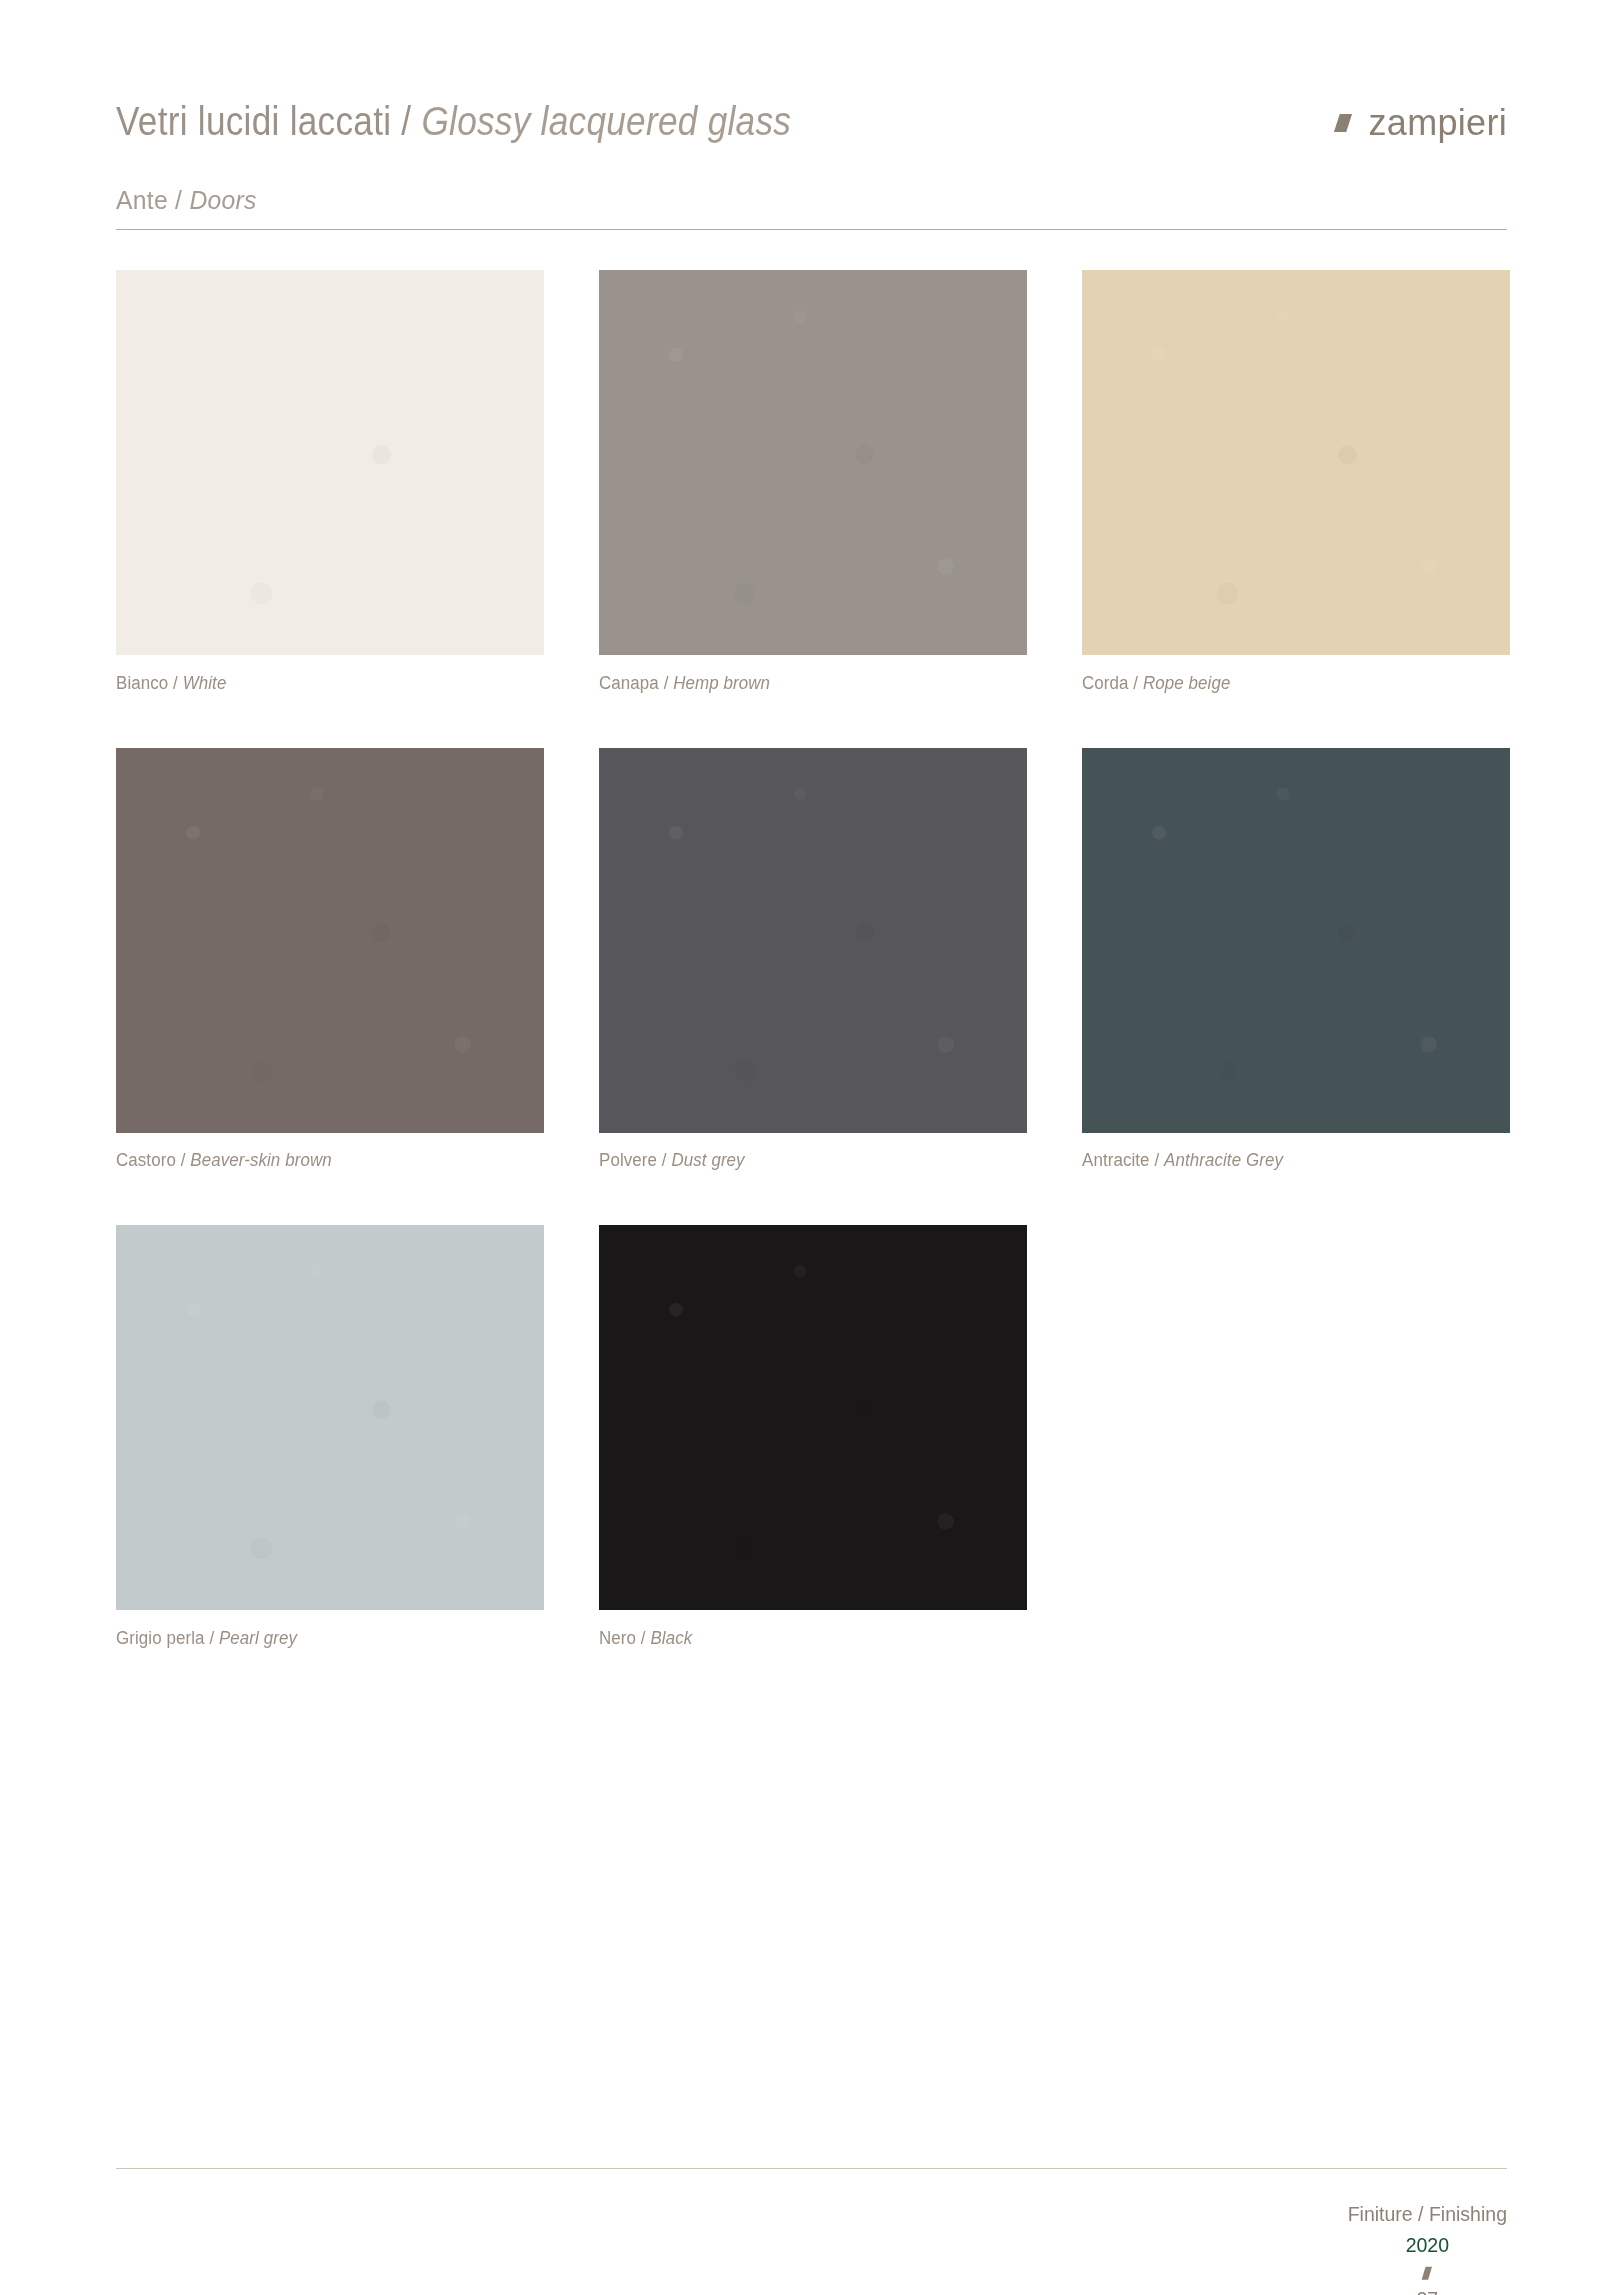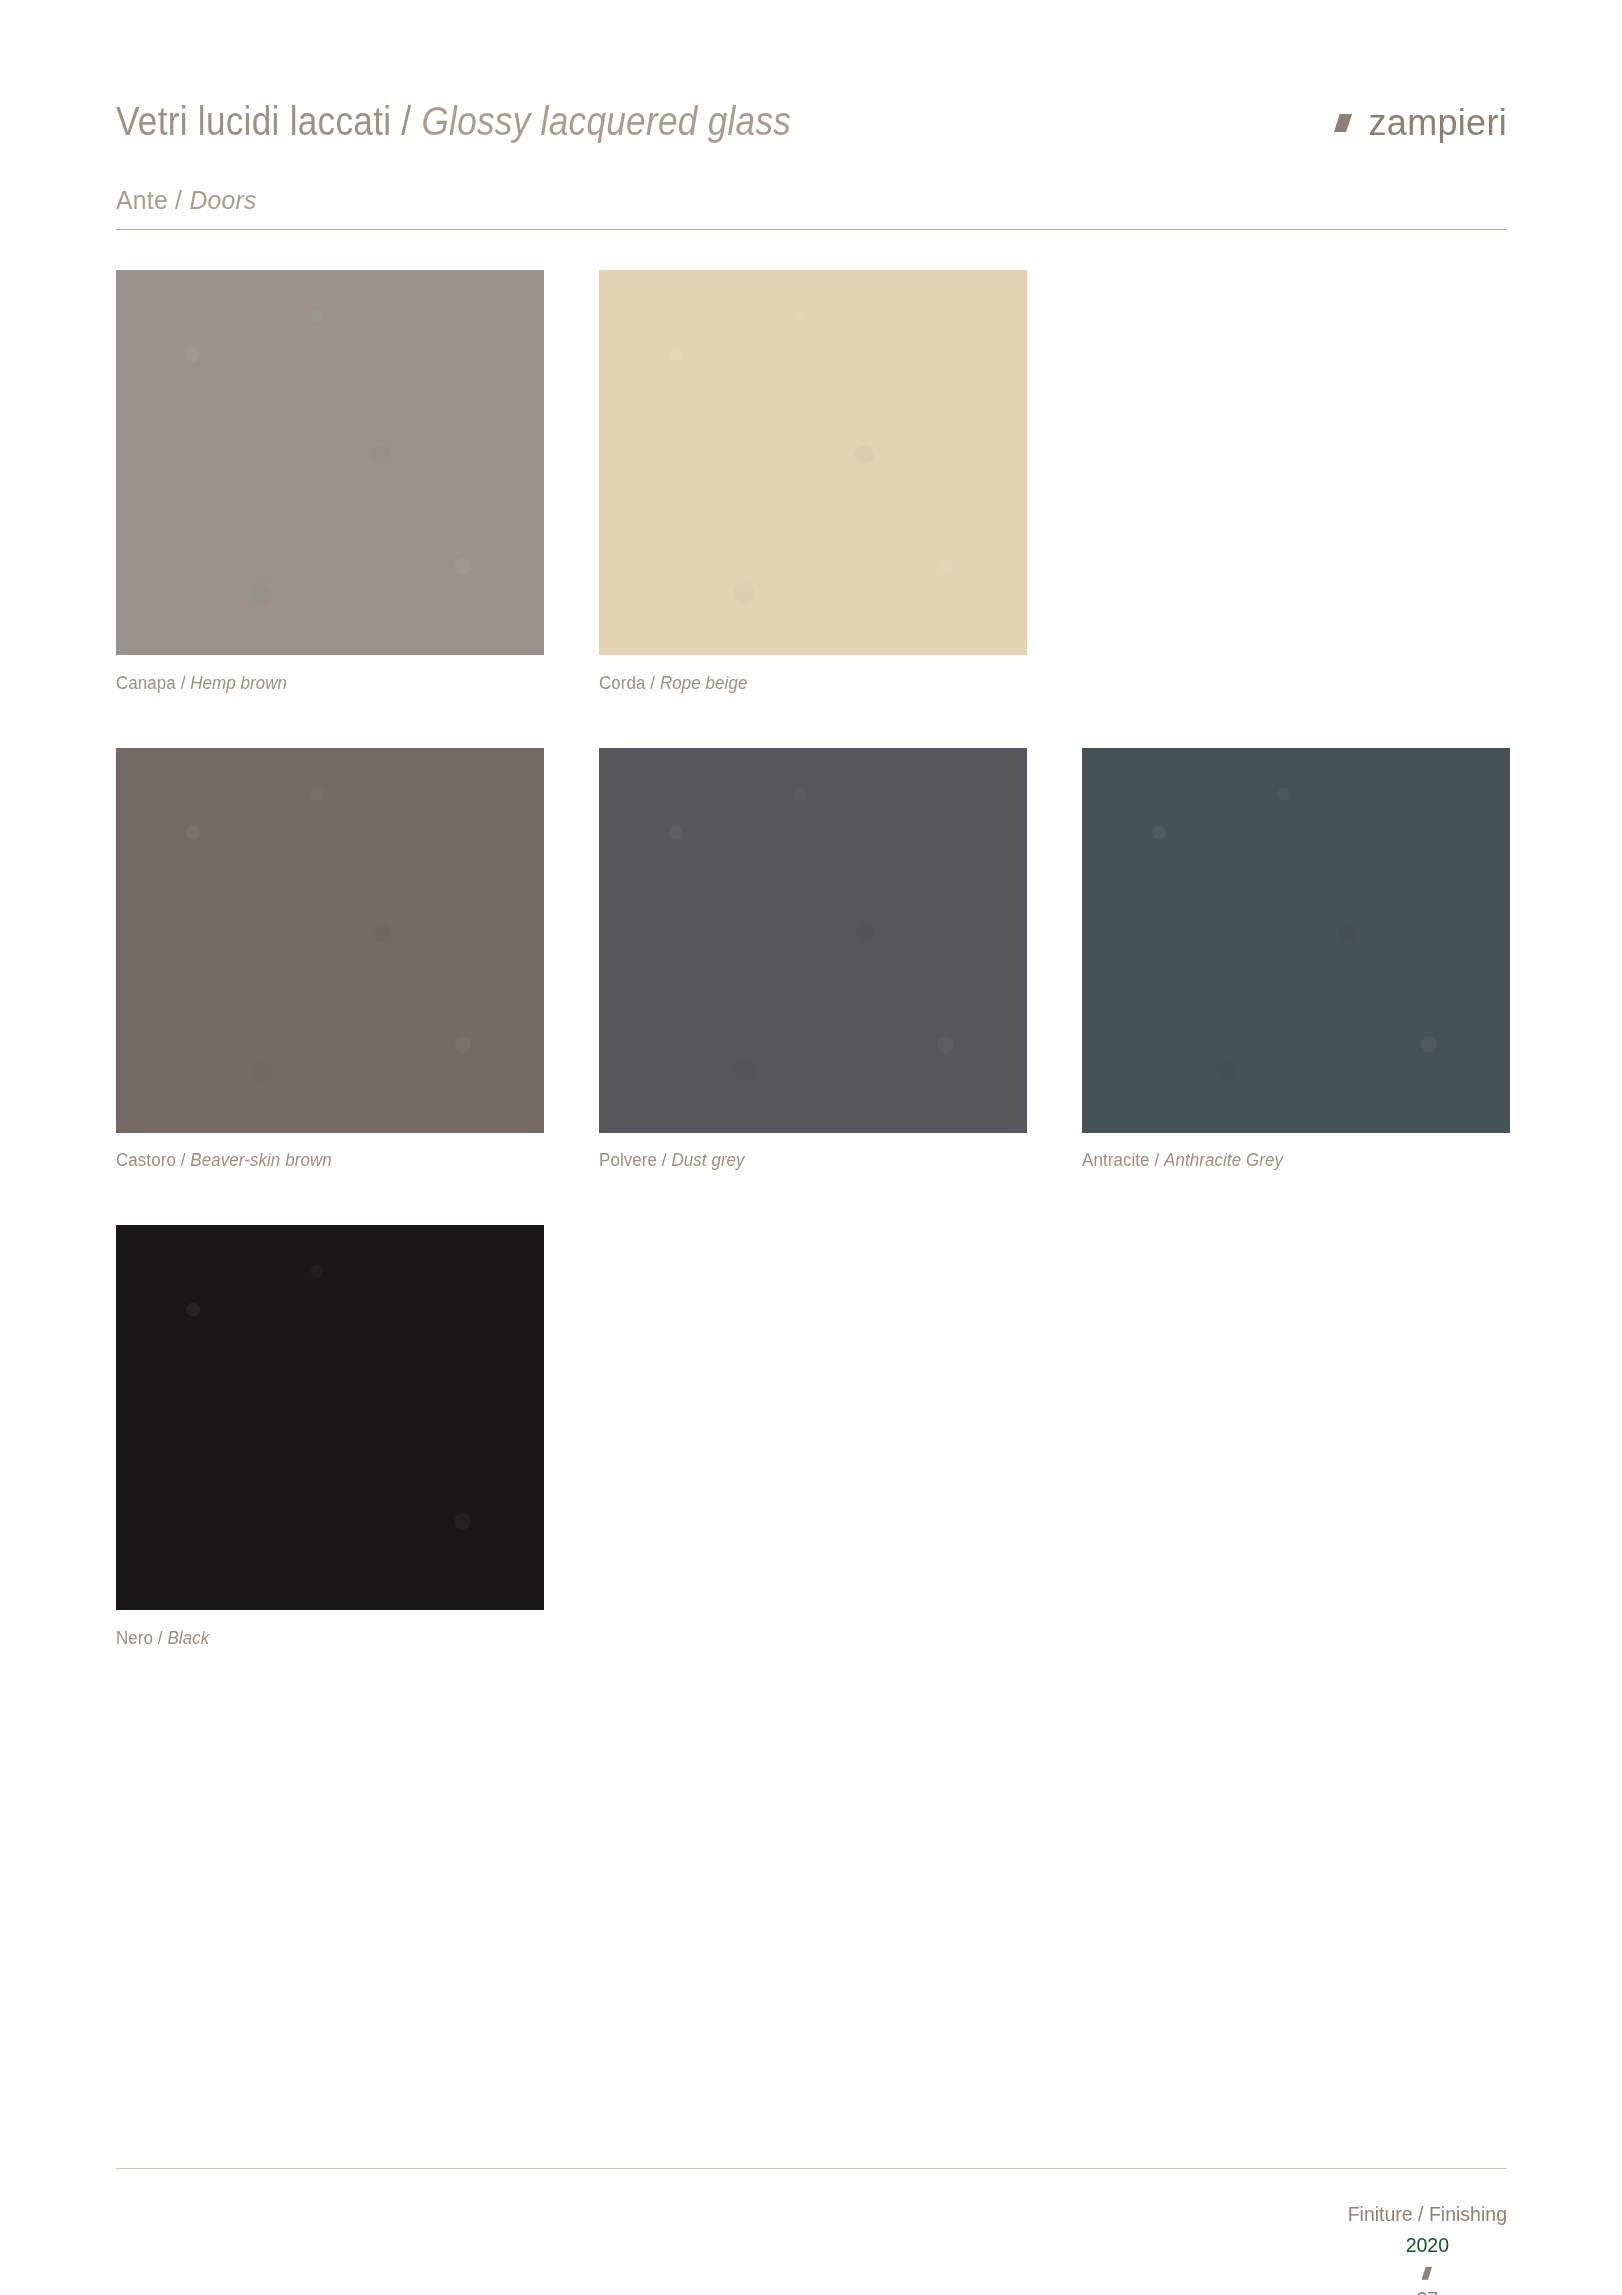--- a/index.html
+++ b/index.html
@@ -196,20 +196,26 @@
 
   <div class="subtitle">
     <span>Ante / </span><span class="it">Doors</span>
   </div>
   <div class="rule-top"></div>
 
   <div class="grid">
 
     <div class="grid-row">
       <div class="swatch-cell">
+        <div class="swatch" style="background-color: rgb(241, 237, 229);"></div>
+        <div class="swatch-label">
+          <span>Bianco / </span><span class="it">White</span>
+        </div>
+      </div>
+      <div class="swatch-cell">
         <div class="swatch" style="background-color: rgb(154, 147, 141);"></div>
         <div class="swatch-label">
           <span>Canapa / </span><span class="it">Hemp brown</span>
         </div>
       </div>
       <div class="swatch-cell">
         <div class="swatch" style="background-color: rgb(227, 211, 181);"></div>
         <div class="swatch-label">
           <span>Corda / </span><span class="it">Rope beige</span>
         </div>
@@ -231,20 +237,26 @@
       </div>
       <div class="swatch-cell">
         <div class="swatch" style="background-color: rgb(70, 83, 86);"></div>
         <div class="swatch-label">
           <span>Antracite / </span><span class="it">Anthracite Grey</span>
         </div>
       </div>
     </div>
 
     <div class="grid-row">
+      <div class="swatch-cell">
+        <div class="swatch" style="background-color: rgb(194, 202, 203);"></div>
+        <div class="swatch-label">
+          <span>Grigio perla / </span><span class="it">Pearl grey</span>
+        </div>
+      </div>
       <div class="swatch-cell">
         <div class="swatch" style="background-color: rgb(26, 23, 25);"></div>
         <div class="swatch-label">
           <span>Nero / </span><span class="it">Black</span>
         </div>
       </div>
       <div class="empty-cell"></div>
     </div>
 
   </div>

